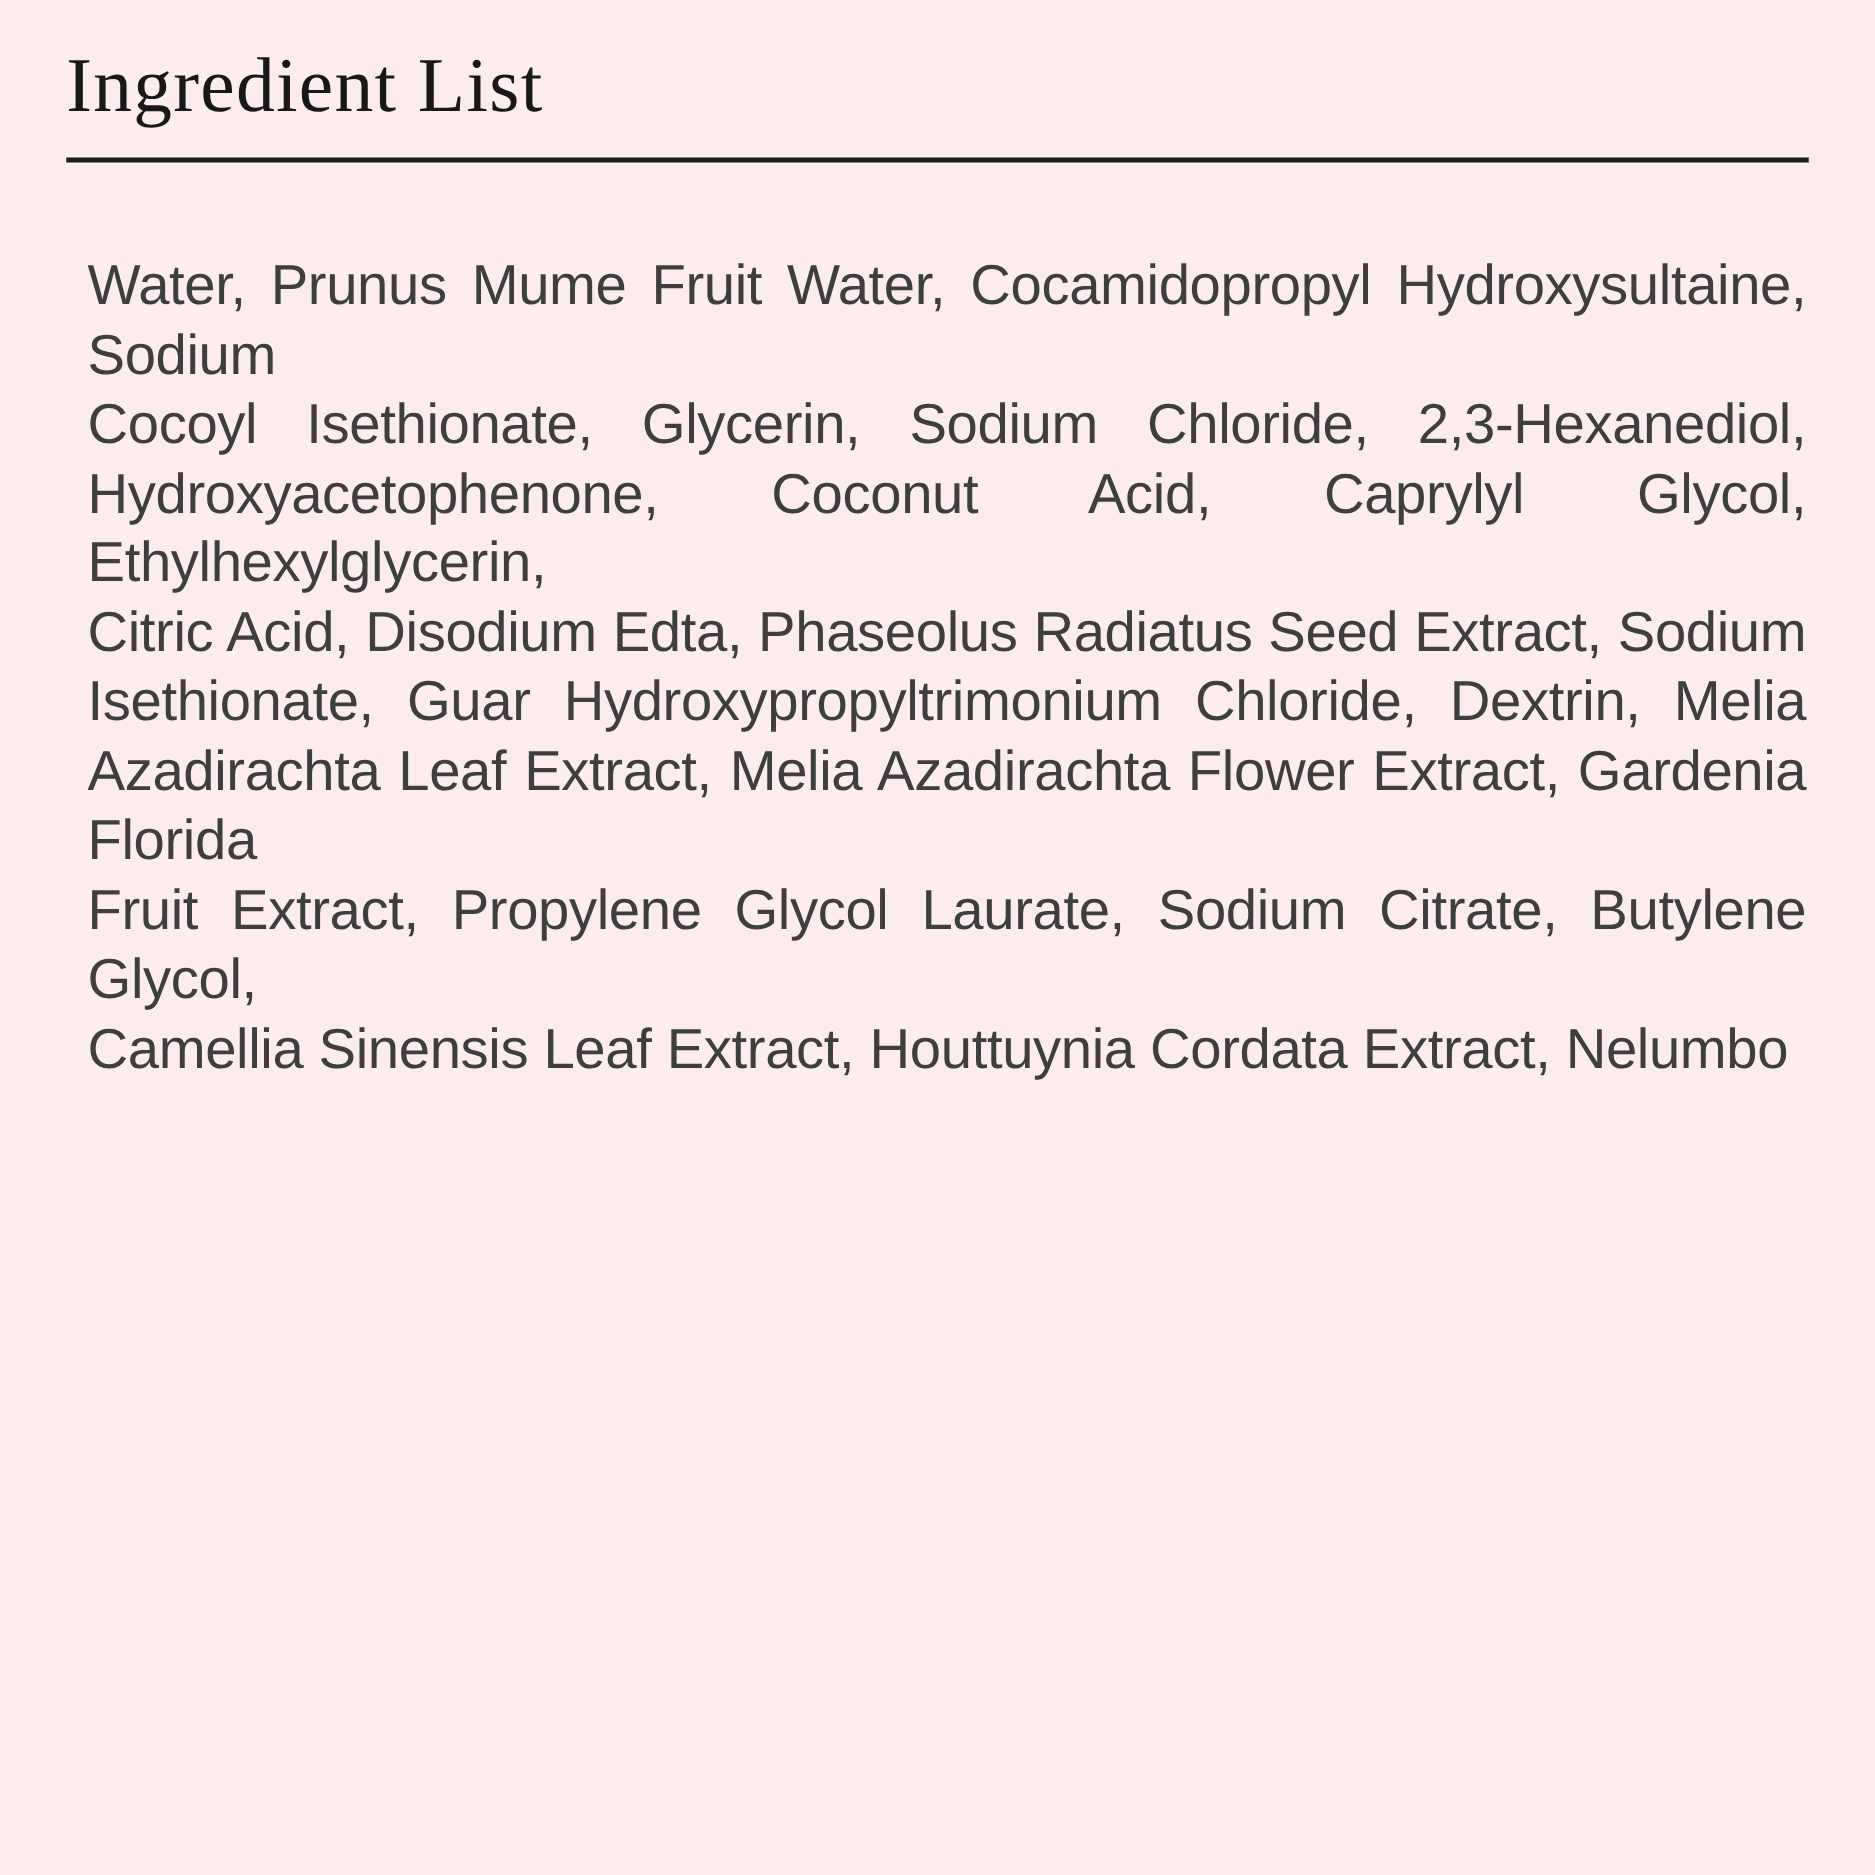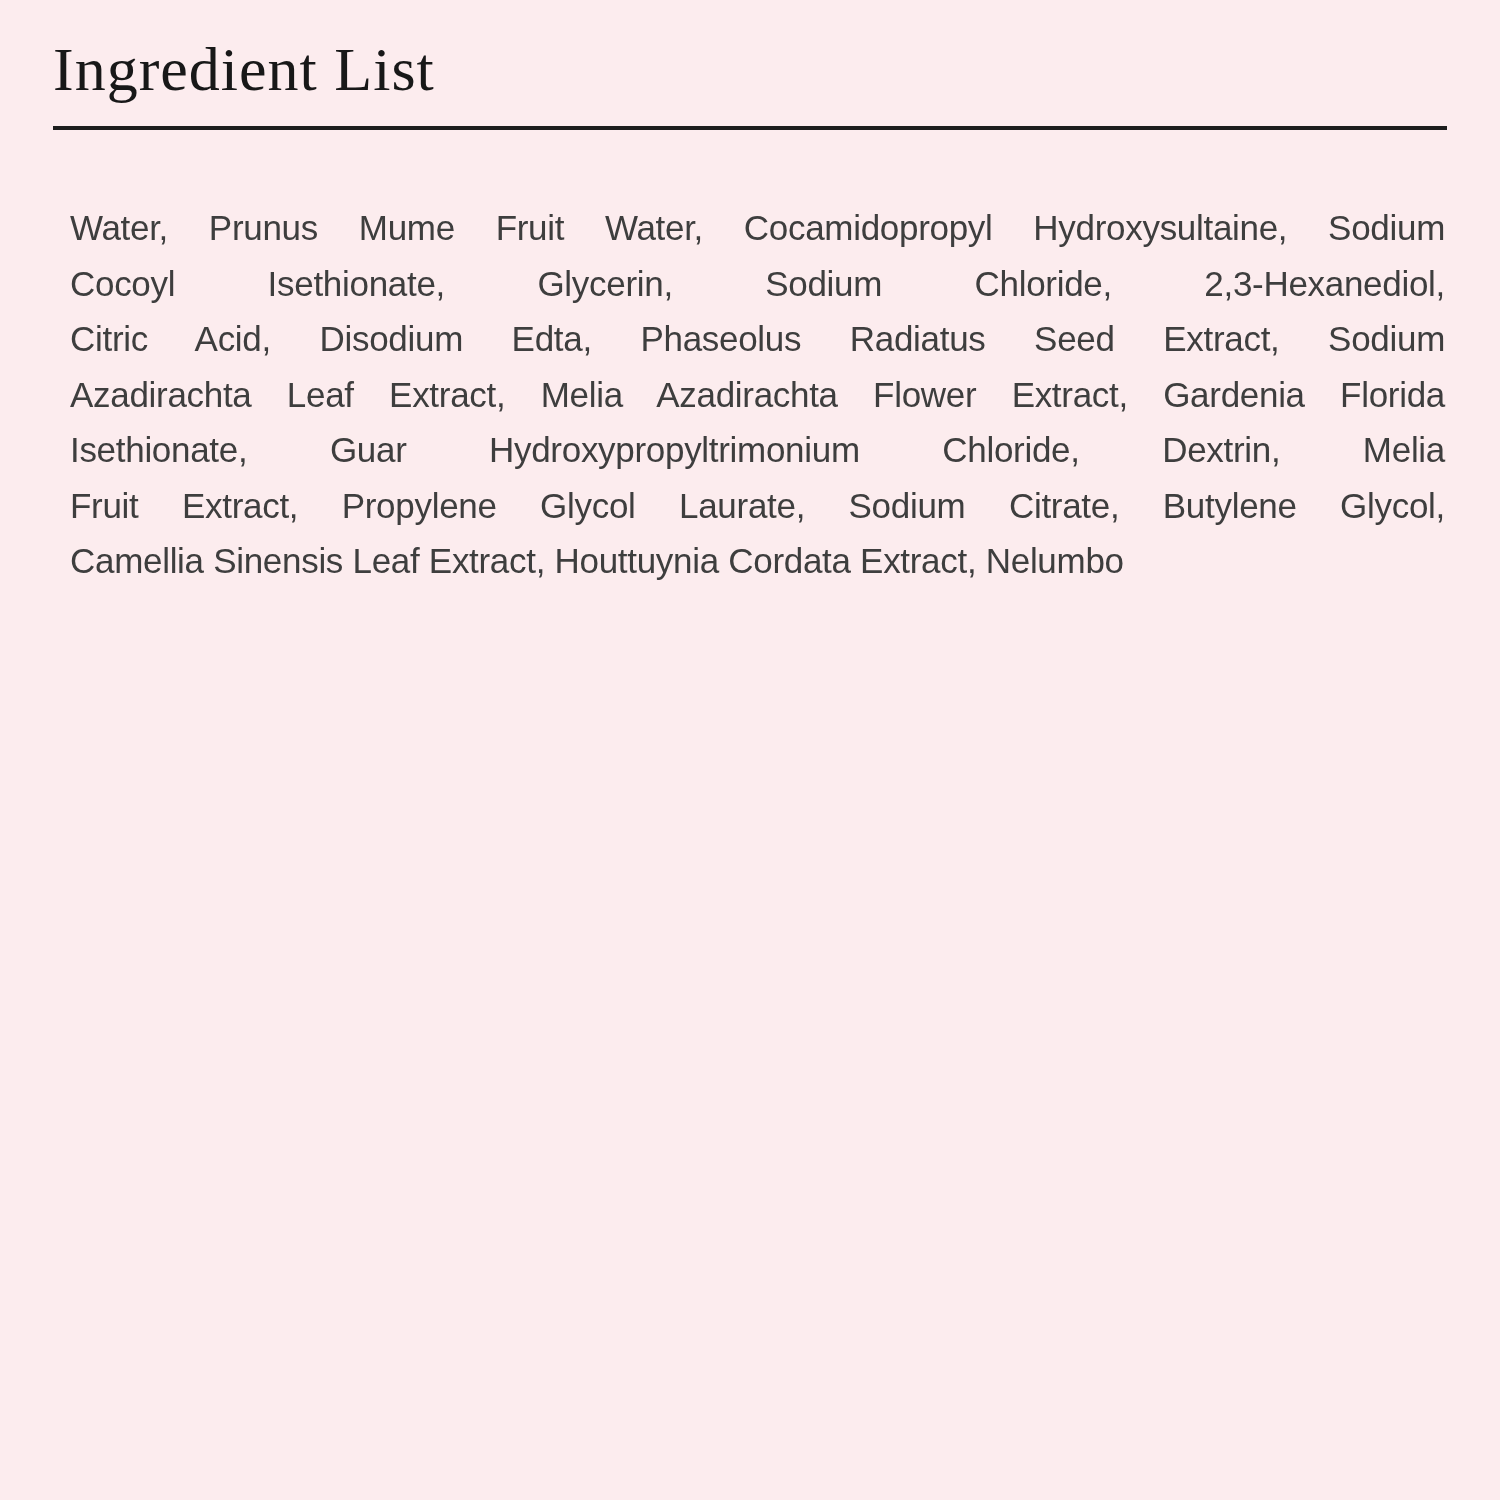--- a/index.html
+++ b/index.html
@@ -29,21 +29,21 @@
   }
   .title-divider {
     height: 0;
     border: none;
     border-top: 4px solid #1d1d1d;
     margin: 21px 0 0 0;
   }
   .ingredients {
     margin: 70px 2px 0 17px;
     font-family: "Liberation Sans", "DejaVu Sans", sans-serif;
-    font-size: 35px;
+    font-size: 45px;
     font-weight: 300;
     line-height: 55.5px;
     letter-spacing: -0.3px;
     color: #3e3e3e;
   }
   .tline {
     text-align: justify;
     text-align-last: justify;
     white-space: normal;
   }
@@ -53,19 +53,20 @@
 </style>
 </head>
 <body>
 
 <div class="page">
   <h1 class="page-title">Ingredient List</h1>
   <hr class="title-divider">
   <div class="ingredients">
     <div class="tline">Water, Prunus Mume Fruit Water, Cocamidopropyl Hydroxysultaine, Sodium</div>
     <div class="tline">Cocoyl Isethionate, Glycerin, Sodium Chloride, 2,3-Hexanediol,</div>
+    <div class="tline">Hydroxyacetophenone, Coconut Acid, Caprylyl Glycol, Ethylhexylglycerin,</div>
     <div class="tline">Citric Acid, Disodium Edta, Phaseolus Radiatus Seed Extract, Sodium</div>
+    <div class="tline">Isethionate, Guar Hydroxypropyltrimonium Chloride, Dextrin, Melia</div>
     <div class="tline">Azadirachta Leaf Extract, Melia Azadirachta Flower Extract, Gardenia Florida</div>
-    <div class="tline">Isethionate, Guar Hydroxypropyltrimonium Chloride, Dextrin, Melia</div>
     <div class="tline">Fruit Extract, Propylene Glycol Laurate, Sodium Citrate, Butylene Glycol,</div>
     <div class="tline">Camellia Sinensis Leaf Extract, Houttuynia Cordata Extract, Nelumbo</div>
   </div>
 </div>
 
 </body></html>

